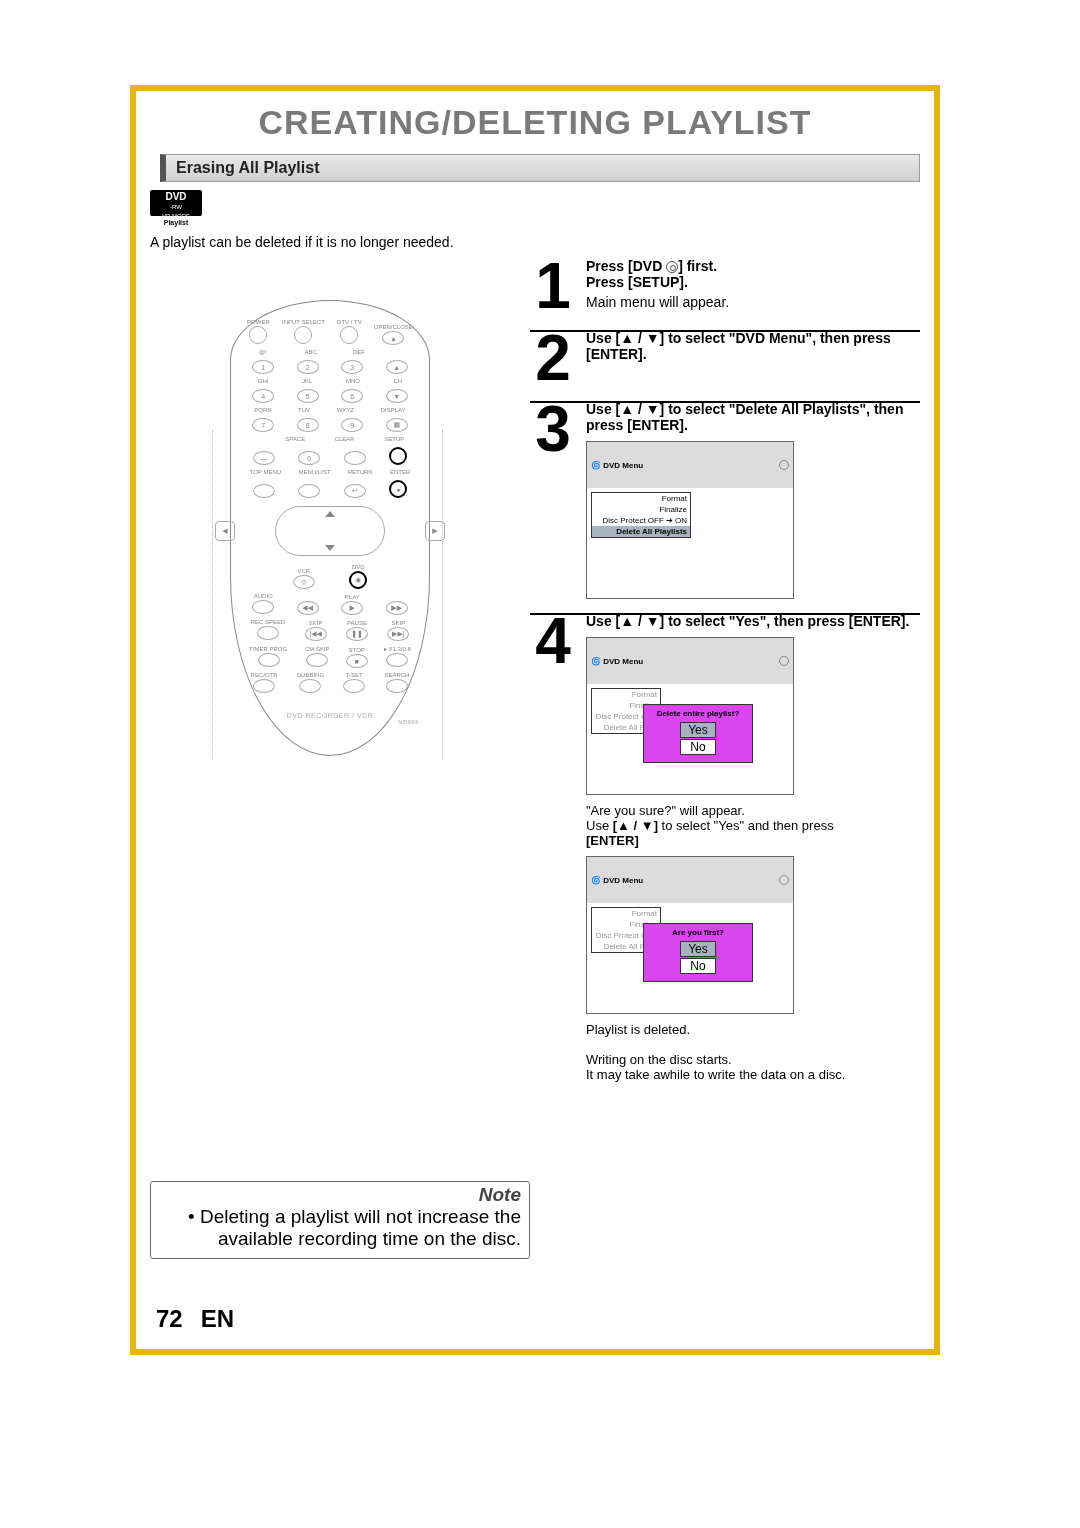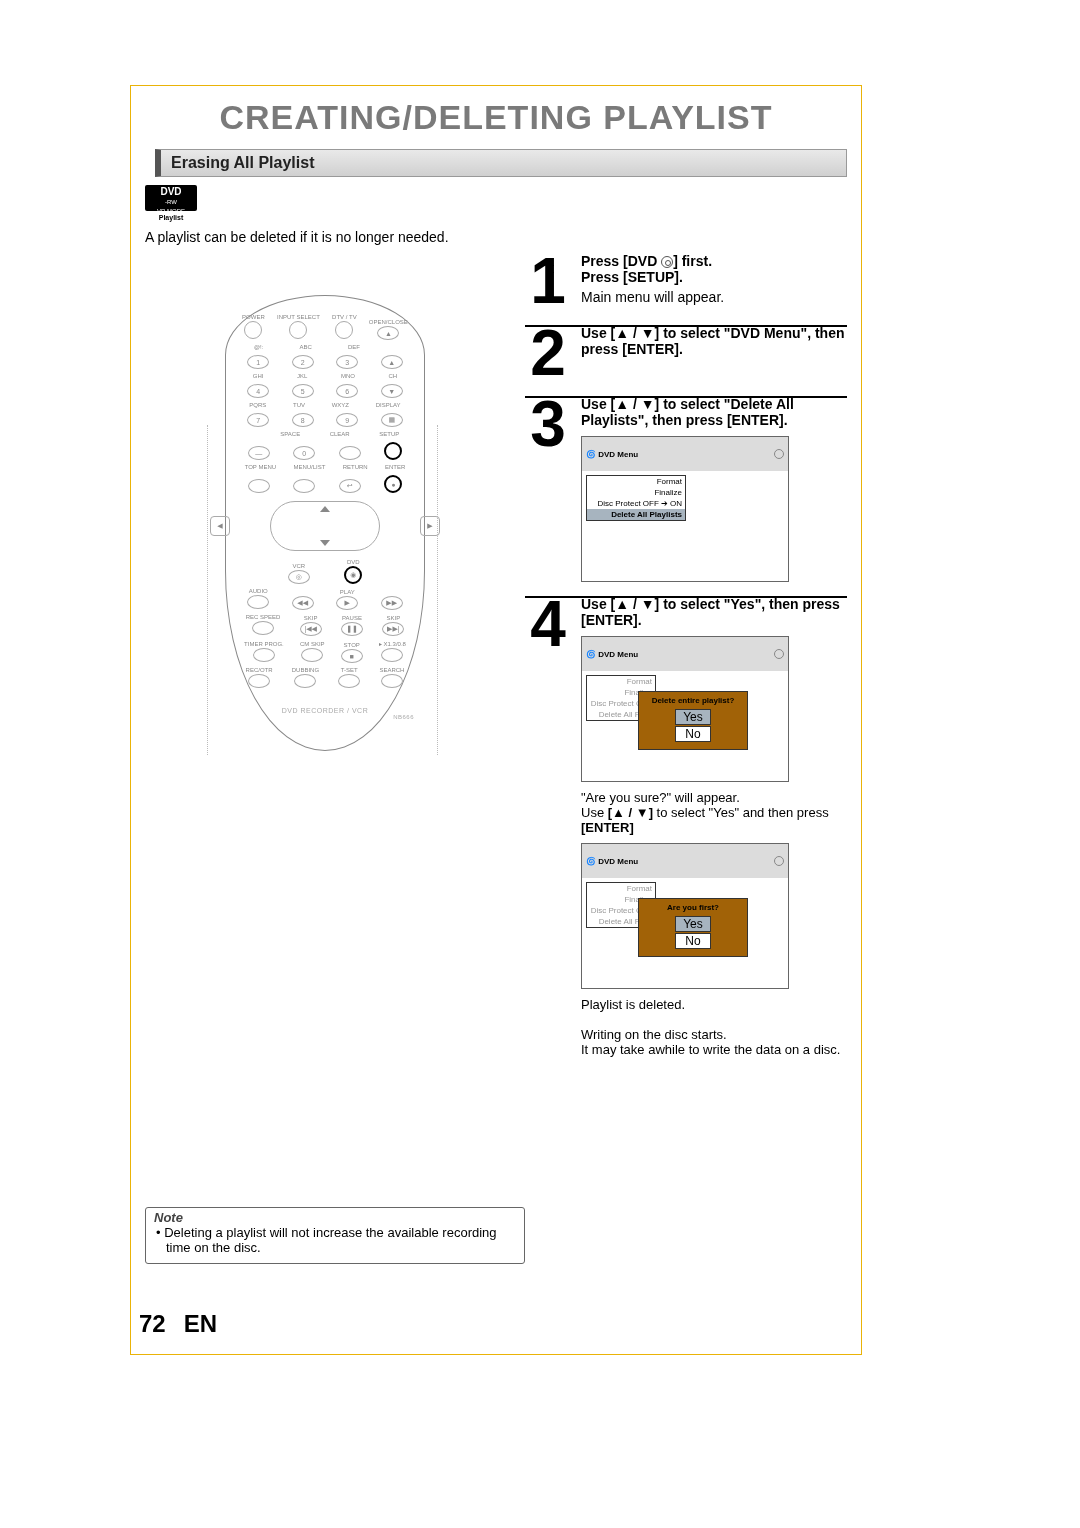--- a/index.html
+++ b/index.html
@@ -8,23 +8,23 @@
     width: 1080px;
     height: 1528px;
     font-family: "Segoe UI", -apple-system, sans-serif;
     color: #000;
     position: relative;
   }
   .page {
     position: absolute;
     left: 130px;
     top: 85px;
-    width: 732px;
+    width: 810px;
     height: 1270px;
-    border: 1px solid #eab308;
+    border: 6px solid #eab308;
     padding: 0;
   }
   .title-block {
     text-align: center;
     padding-top: 12px;
   }
   .title {
     font-size: 34px;
     font-weight: 700;
     color: #7a7a7a;
@@ -132,51 +132,52 @@
   .step:last-of-type { border-bottom:none; }
   .step-num { font-size:64px; font-weight:900; line-height:0.9; width:46px; text-align:center; }
   .step-body { flex:1; font-size:14px; }
   .step-body .bold { font-weight:700; }
   .step-body p { margin-top:4px; }
 
   .dvd-screen {
     width: 208px; border:1px solid #666; margin-top:8px; font-size:8px; background:#fff;
   }
   .dvd-screen .hdr {
-    background:#dcdcdc; padding:12px 4px; font-weight:700; display:flex; justify-content:space-between; align-items:center;
+    background:#dcdcdc; padding:18px 4px; font-weight:700; display:flex; justify-content:space-between; align-items:center;
   }
   .dvd-screen .hdr .disc { width:10px; height:10px; border:1px solid #888; border-radius:50%; }
   .dvd-screen .body { min-height: 110px; padding:4px; position:relative; }
   .menu-box { border:1px solid #333; width:100px; background:#fff; }
   .menu-box div { padding:1px 3px;text-align:right; }
   .menu-box .hl { background:#a7b4bf; color:#000; font-weight:700; }
   .dialog {
-    position:absolute; left:56px; top:20px; width:110px; border:1px solid #333; background:#a16207;
+    position:absolute; left:56px; top:20px; width:110px; border:1px solid #333; background:#d946ef;
     text-align:center; padding:4px 4px 6px 4px;
   }
   .dialog .yn { margin-top:4px; }
   .dialog .yn span { display:block; width:36px; margin:1px auto; border:1px solid #333; font-size:12px; background:#fff; }
   .dialog .yn .sel { background:#a7b4bf; }
   .followup { font-size:13px; margin-top:8px; }
   .followup .bold { font-weight:700; }
 
   .note-box {
     position:absolute; left:14px; bottom:90px;
     width: 380px; border:1px solid #666; border-radius:3px;
-    font-size:13px;
+    font-size:19px;
+    text-align:right;
   }
   .note-box .note-hdr {
     font-style:italic; font-weight:700; color:#444; padding:2px 8px 0 8px;
   }
   .note-box .note-body {
     padding: 0 8px 8px 20px; text-indent:-10px;
   }
 
   .pagenum {
-    position:absolute; left:8px; bottom:16px;
+    position:absolute; left:20px; bottom:16px;
     font-size:24px; font-weight:800;
   }
   .pagenum .lang { margin-left:18px; }
 
   .small-disc {
     display:inline-block; width:12px; height:12px; border:1px solid #555; border-radius:50%;
     vertical-align:middle; position:relative;
   }
   .small-disc::after {
     content:""; position:absolute; left:3px; top:3px; width:4px; height:4px; border:1px solid #555; border-radius:50%;

